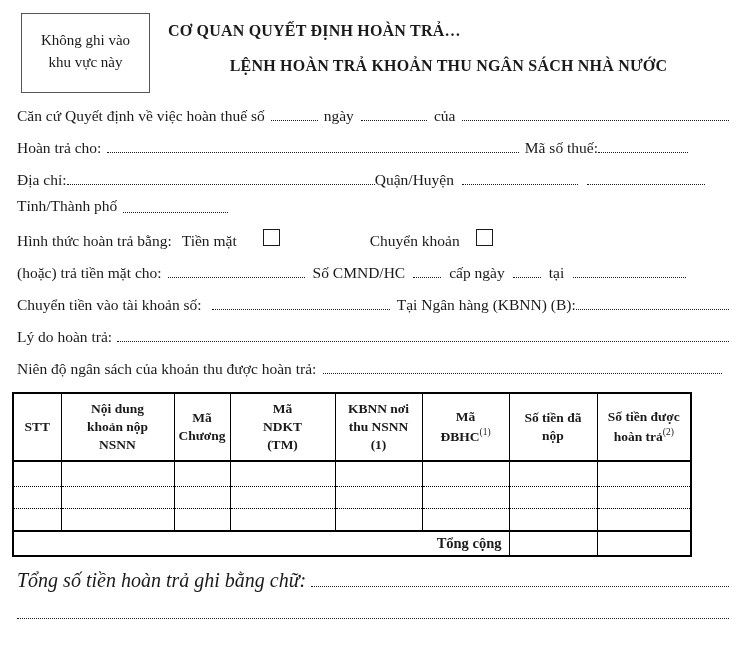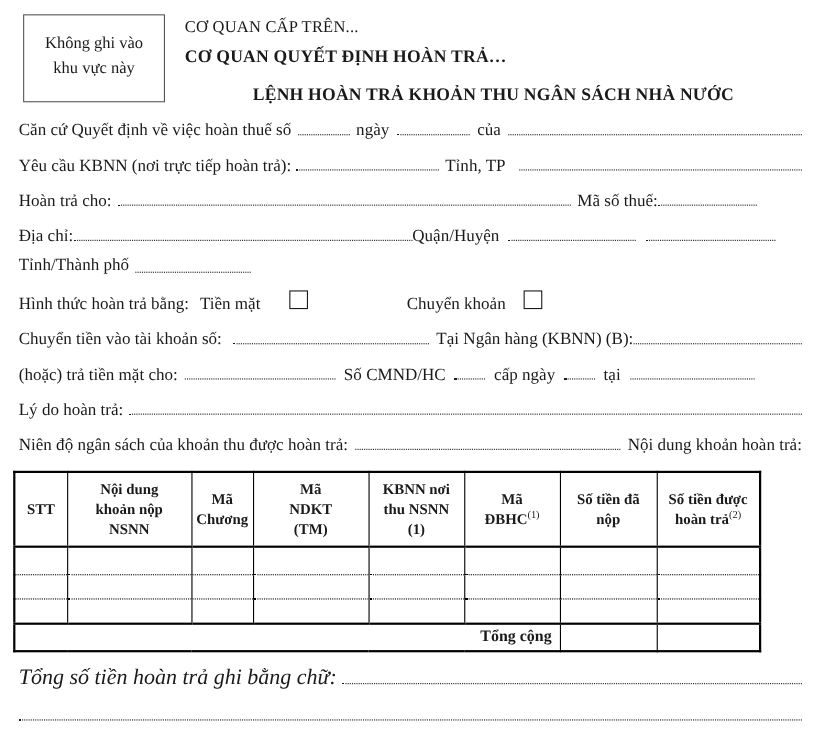--- a/index.html
+++ b/index.html
@@ -53,43 +53,36 @@
 </head>
 <body>
 
 <div class="page">
 
   <div class="header">
     <div class="stamp-box">
       <span>Không ghi vào khu vực này</span>
     </div>
     <div class="agency-col">
-      <div class="agency-sup">CƠ QUAN CẤP TRÊN...</div>
       <div class="agency-main">CƠ QUAN QUYẾT ĐỊNH HOÀN TRẢ…</div>
       <div class="title">LỆNH HOÀN TRẢ KHOẢN THU NGÂN SÁCH NHÀ NƯỚC</div>
     </div>
   </div>
 
   <div class="content">
 
     <div class="fline">
       <span class="lbl">Căn cứ Quyết định về việc hoàn thuế số</span>
       <span class="dots" style="width:47px; margin:0 6px;"></span>
       <span class="lbl">ngày</span>
       <span class="dots" style="width:66px; margin:0 7px;"></span>
       <span class="lbl">của</span>
       <span class="dots fill" style="margin-left:7px;"></span>
     </div>
 
-    <div class="fline">
-      <span class="lbl">Yêu cầu KBNN (nơi trực tiếp hoàn trả):</span>
-      <span class="dots" style="width:130px; margin:0 6px 0 4px;"></span>
-      <span class="lbl">Tỉnh, TP</span>
-      <span class="dots fill" style="margin-left:12px;"></span>
-    </div>
 
     <div class="fline" style="margin-right:41px;">
       <span class="lbl">Hoàn trả cho:</span>
       <span class="dots fill" style="margin:0 6px;"></span>
       <span class="lbl">Mã số thuế:</span>
       <span class="dots" style="width:90px;"></span>
     </div>
 
     <div class="fline" style="margin-right:24px;text-align:center;">
       <span class="lbl">Địa chỉ:</span>
@@ -103,49 +96,48 @@
       <span class="lbl">Tỉnh/Thành phố</span>
       <span class="dots" style="width:105px; margin-left:6px;"></span>
     </div>
 
     <div class="fline">
       <span class="lbl">Hình thức hoàn trả bằng:</span>
       <span class="lbl" style="margin-left:10px;">Tiền mặt</span>
       <span class="checkbox" style="margin-left:26px;"></span>
       <span class="lbl" style="margin-left:90px;">Chuyển khoản</span>
       <span class="checkbox" style="margin-left:16px;"></span>
-    </div>
-
-    <div class="fline">
-      <span class="lbl">Chuyển tiền vào tài khoản số:</span>
-      <span class="dots" style="width:178px; margin:0 7px 0 10px;"></span>
-      <span class="lbl">Tại Ngân hàng (KBNN) (B):</span>
-      <span class="dots fill"></span>
     </div>
 
     <div class="fline" style="margin-right:43px;">
       <span class="lbl">(hoặc) trả tiền mặt cho:</span>
       <span class="dots" style="width:137px; margin:0 8px 0 6px;"></span>
       <span class="lbl">Số CMND/HC</span>
       <span class="dots" style="width:28px; margin:0 8px;"></span>
       <span class="lbl">cấp ngày</span>
       <span class="dots" style="width:28px; margin:0 8px;"></span>
       <span class="lbl">tại</span>
       <span class="dots fill" style="margin-left:9px;"></span>
     </div>
 
     <div class="fline">
+      <span class="lbl">Chuyển tiền vào tài khoản số:</span>
+      <span class="dots" style="width:178px; margin:0 7px 0 10px;"></span>
+      <span class="lbl">Tại Ngân hàng (KBNN) (B):</span>
+      <span class="dots fill"></span>
+    </div>
+
+    <div class="fline">
       <span class="lbl">Lý do hoàn trả:</span>
       <span class="dots fill" style="margin-left:5px;"></span>
     </div>
 
     <div class="fline">
       <span class="lbl">Niên độ ngân sách của khoản thu được hoàn trả:</span>
       <span class="dots fill" style="margin:0 7px;"></span>
-      <span class="lbl">Nội dung khoản hoàn trả:</span>
     </div>
   </div>
 
   <table class="refund">
     <colgroup>
       <col style="width:48px">
         <col style="width:113px">
         <col style="width:56px">
         <col style="width:105px">
       <col style="width:87px">

